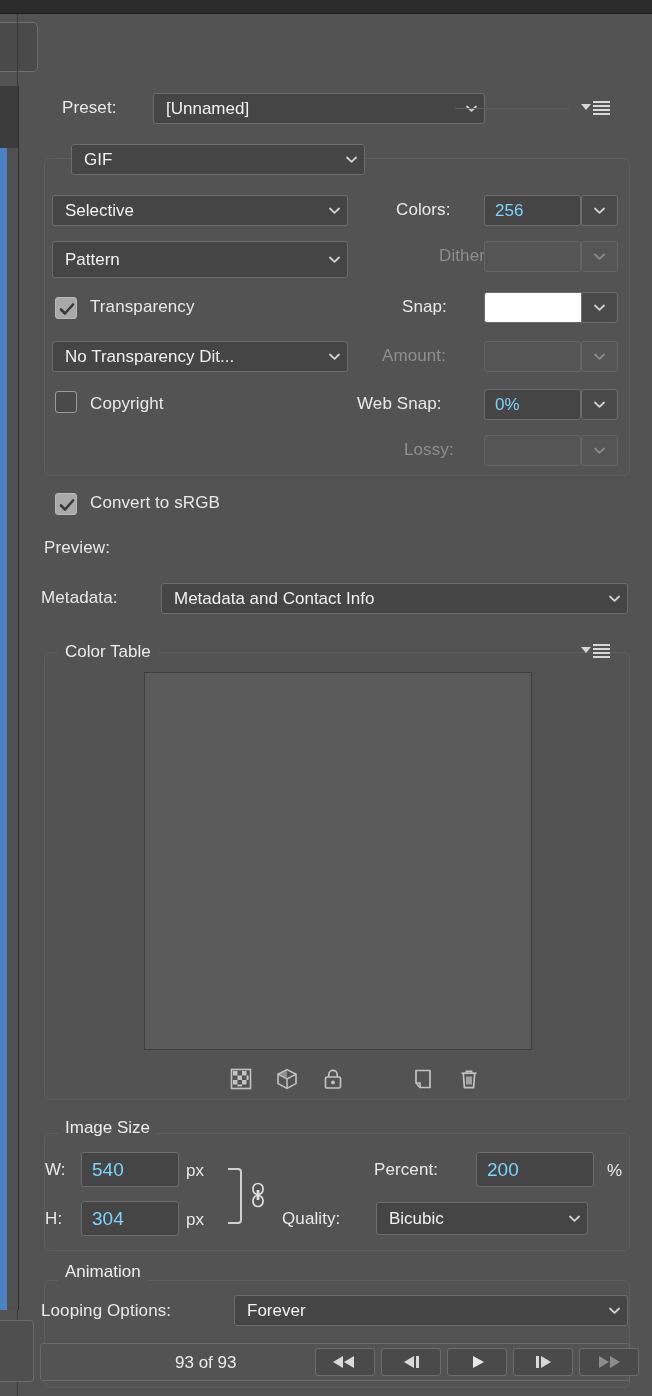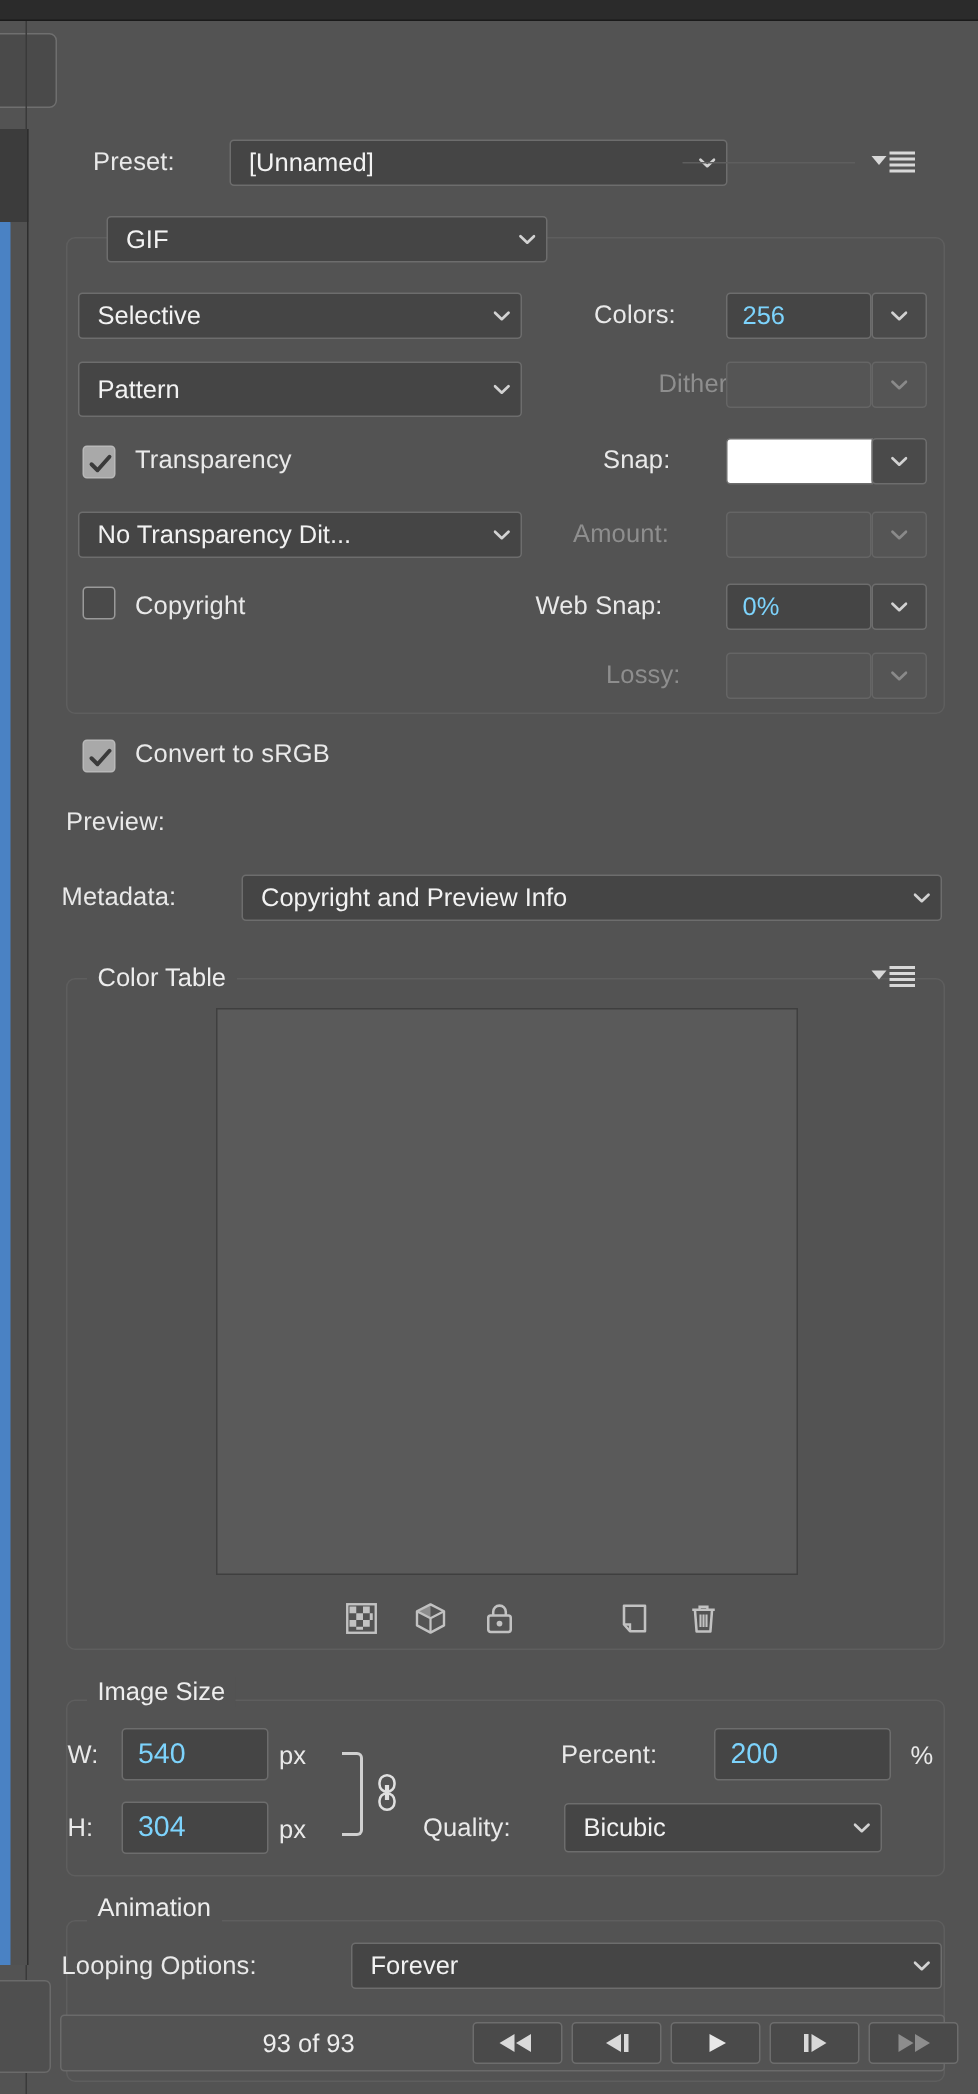--- a/index.html
+++ b/index.html
@@ -209,21 +209,21 @@
     <svg viewBox="0 0 22 22">
         <path d="M5 11.5 L9 15.5 L17 6.5"></path>
       </svg>
   </div>
   <div class="lbl" style="position:absolute;left:90px;top:493px;">Convert to sRGB</div>
 
   <div class="lbl" style="position:absolute;left:44px;top:538px;">Preview:</div>
 
   <div class="lbl" style="position:absolute;left:41px;top:588px;">Metadata:</div>
   <div class="sel" style="left:161px;top:583px;width:467px;height:31px;">
-    <span class="txt">Copyright and Preview Info</span>
+    <span class="txt">Metadata and Contact Info</span>
     <span class="chev">
       <svg class="chevg" viewBox="0 0 11 7">
           <path d="M1 1.5 L5.5 5.8 L10 1.5"></path>
         </svg>
     </span>
   </div>
 
   <div class="grp" style="left:44px;top:652px;width:586px;height:448px;"></div>
   <div class="grp-title" style="left:58px;top:642px;">Color Table</div>
   <div class="flyout" style="left:581px;top:643px;">

